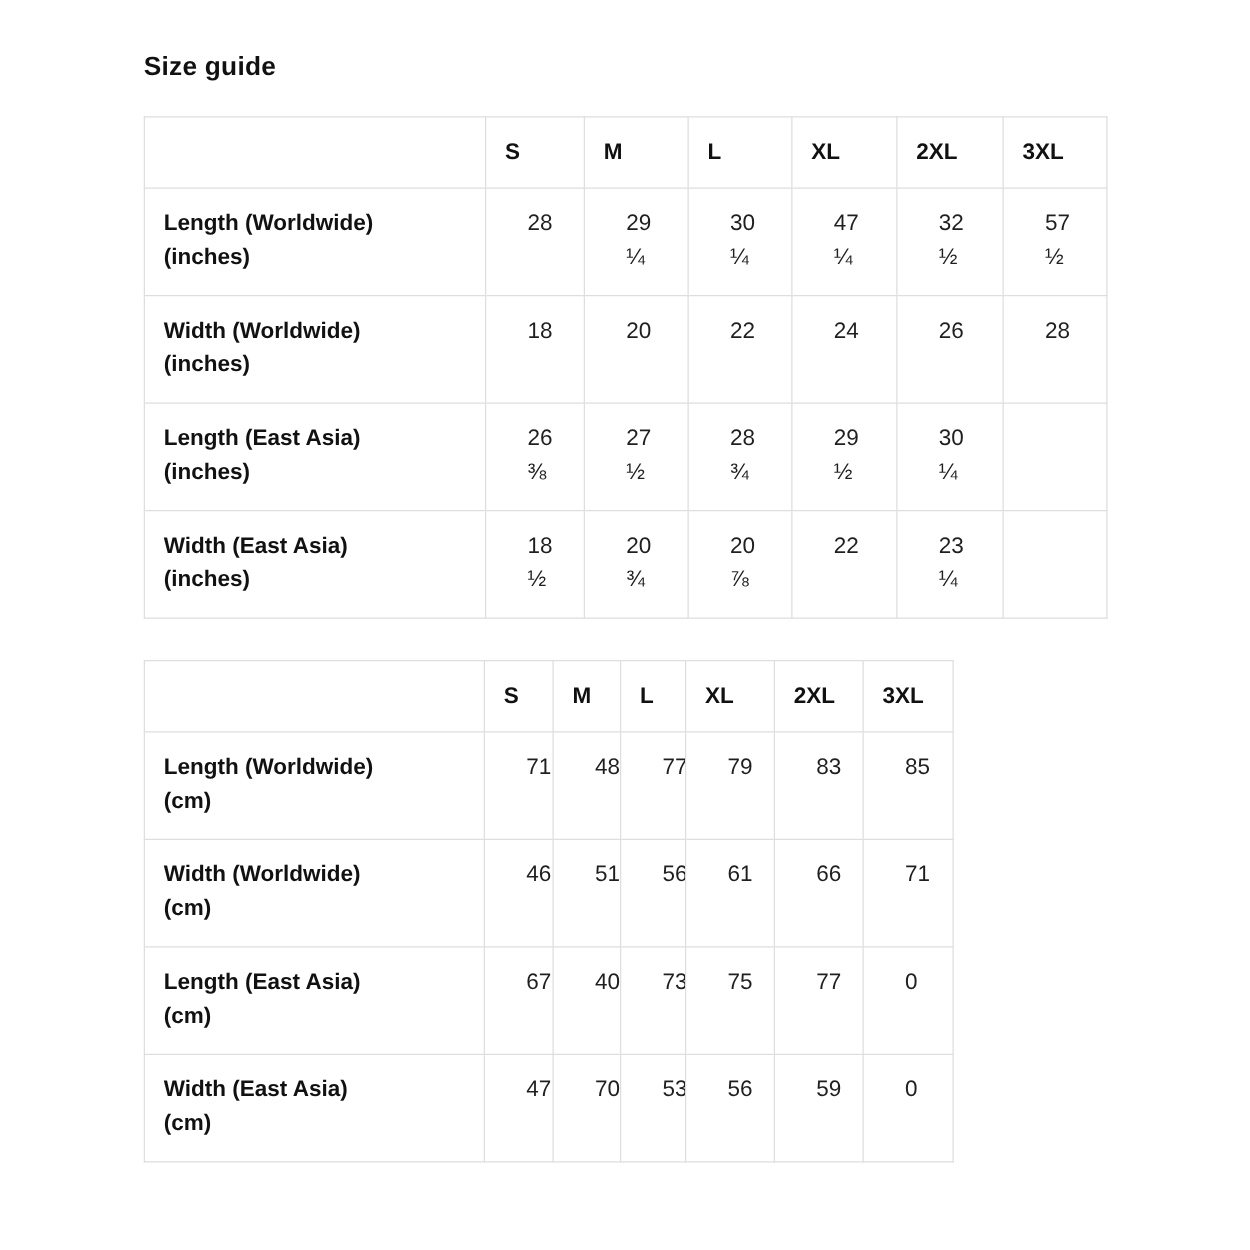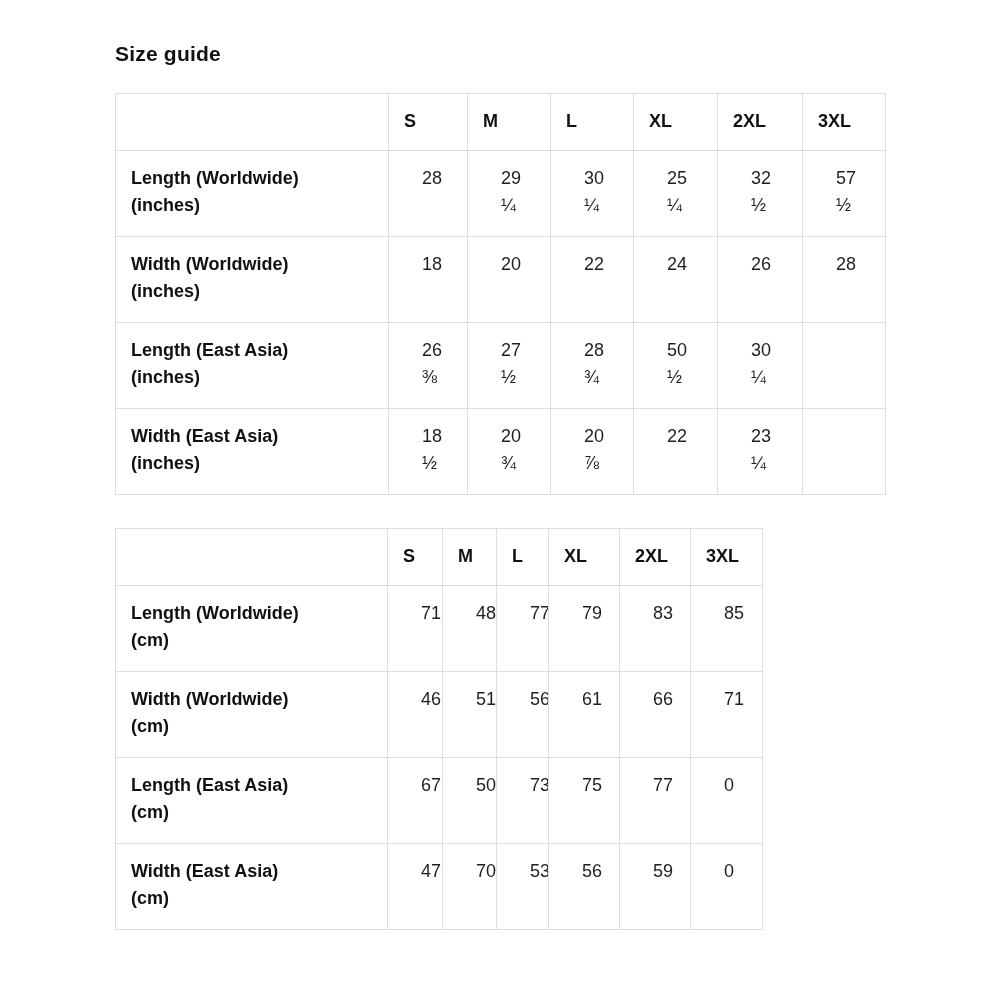--- a/index.html
+++ b/index.html
@@ -91,21 +91,21 @@
     </thead>
     <tbody>
       <tr>
         <td class="row-label">Length (Worldwide)
 (inches)</td>
         <td class="size-value">28</td>
         <td class="size-value">29
 ¼</td>
         <td class="size-value">30
 ¼</td>
-        <td class="size-value">25 ¼</td>
+        <td class="size-value">47 ¼</td>
         <td class="size-value">32 ½</td>
         <td class="size-value">57 ½</td>
       </tr>
       <tr>
         <td class="row-label">Width (Worldwide)
 (inches)</td>
         <td class="size-value">18</td>
         <td class="size-value">20</td>
         <td class="size-value">22</td>
         <td class="size-value">24</td>
@@ -114,21 +114,21 @@
       </tr>
       <tr>
         <td class="row-label">Length (East Asia)
 (inches)</td>
         <td class="size-value">26
 ⅜</td>
         <td class="size-value">27
 ½</td>
         <td class="size-value">28
 ¾</td>
-        <td class="size-value">50 ½</td>
+        <td class="size-value">29 ½</td>
         <td class="size-value">30 ¼</td>
         <td class="size-value"></td>
       </tr>
       <tr>
         <td class="row-label">Width (East Asia)
 (inches)</td>
         <td class="size-value">18
 ½</td>
         <td class="size-value">20
 ¾</td>
@@ -180,21 +180,21 @@
         <td class="size-value">51</td>
         <td class="size-value">56</td>
         <td class="size-value">61</td>
         <td class="size-value">66</td>
         <td class="size-value">71</td>
       </tr>
       <tr>
         <td class="row-label">Length (East Asia)
 (cm)</td>
         <td class="size-value">67</td>
-        <td class="size-value">50</td>
+        <td class="size-value">40</td>
         <td class="size-value">73</td>
         <td class="size-value">75</td>
         <td class="size-value">77</td>
         <td class="size-value">0</td>
       </tr>
       <tr>
         <td class="row-label">Width (East Asia)
 (cm)</td>
         <td class="size-value">47</td>
         <td class="size-value">70</td>

